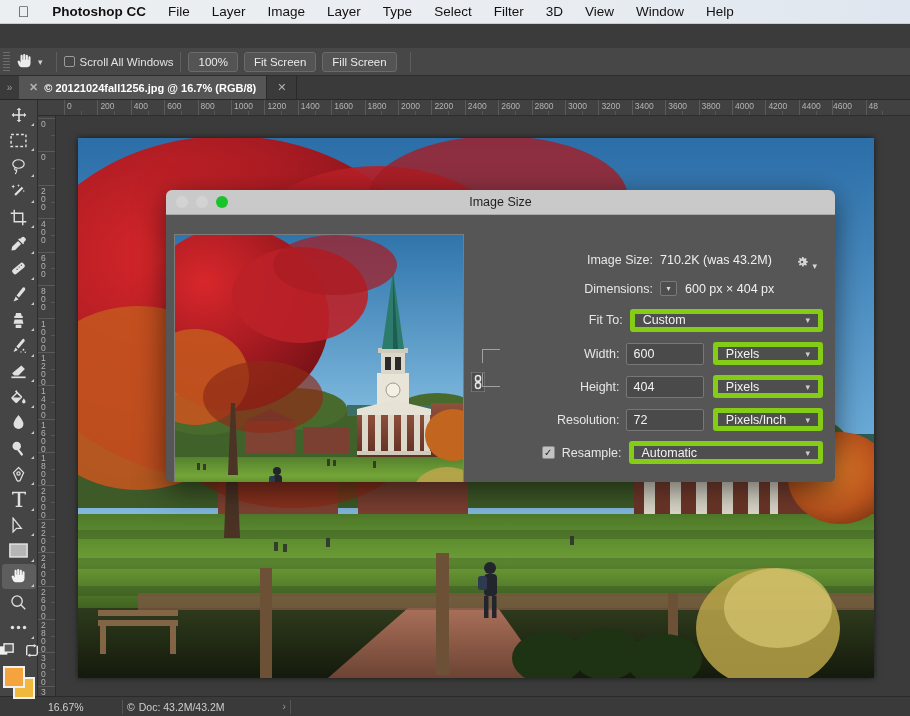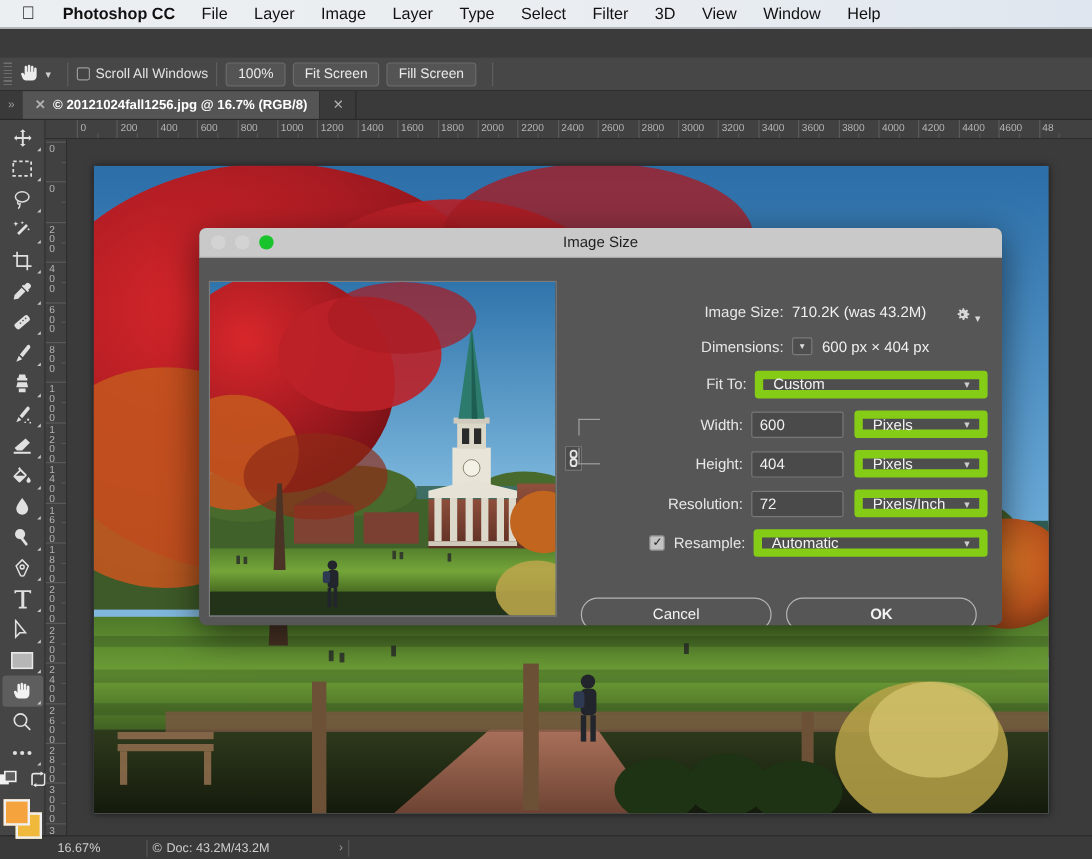--- a/index.html
+++ b/index.html
@@ -121,21 +121,21 @@
     background:#3a3a3a; border-top:1px solid #2b2b2b;
     display:flex; align-items:center; font-size:10.5px; color:#cfcfcf;
   }
   .zoomfield { width:80px; padding-left:10px; }
   .docinfo { display:flex; align-items:center; gap:4px; }
   .statchev { color:#9b9b9b; font-size:10px; margin-left:54px; }
   .statdiv { width:1px; height:14px; background:#555; margin:0 4px; }
 
   
   .dialog {
-    position:absolute; left:166px; top:190px; width:669px; height:331px;
+    position:absolute; left:166px; top:190px; width:669px; height:292px;
     background:#565656; border-radius:6px; overflow:hidden;
     box-shadow:0 8px 30px rgba(0,0,0,.55);
   }
   .dlg-title {
     height:25px; background:#c9c9c9; display:flex; align-items:center;
     position:relative; border-bottom:1px solid #a9a9a9;
   }
   .dlg-traffic { display:flex; gap:8px; padding-left:10px; }
   .ddot { width:12px; height:12px; border-radius:50%; background:#d3d3d3; }
   .ddot.green { background:#19c32c; }
@@ -154,21 +154,21 @@
   .fval { color:#f0f0f0; font-size:12.5px; }
   .gear { position:absolute; right:6px; top:10px; color:#d8d8d8; font-size:13px; }
 
   .lbl-w { width:176px; padding-right:7px; }
   .input {
     background:#4a4a4a; border:1px solid #777; border-radius:2px;
     color:#f2f2f2; font-size:12.5px; padding:3px 6px; height:22px;
     display:flex; align-items:center;
   }
   .select {
-    background:#4e4e4e; border:7px solid #84cc16; border-radius:3px;
+    background:#4e4e4e; border:5px solid #84cc16; border-radius:3px;
     color:#f2f2f2; font-size:12.5px; padding:3px 8px; height:23px;
     display:flex; align-items:center; justify-content:space-between;
   }
   .select .chev { font-size:9px; color:#cfcfcf; }
   .pillbtn {
     border:1px solid #b5b5b5; border-radius:14px; background:transparent;
     color:#f2f2f2; font-size:12.5px; height:28px; display:flex;
     align-items:center; justify-content:center;
   }
   .dimchev {

